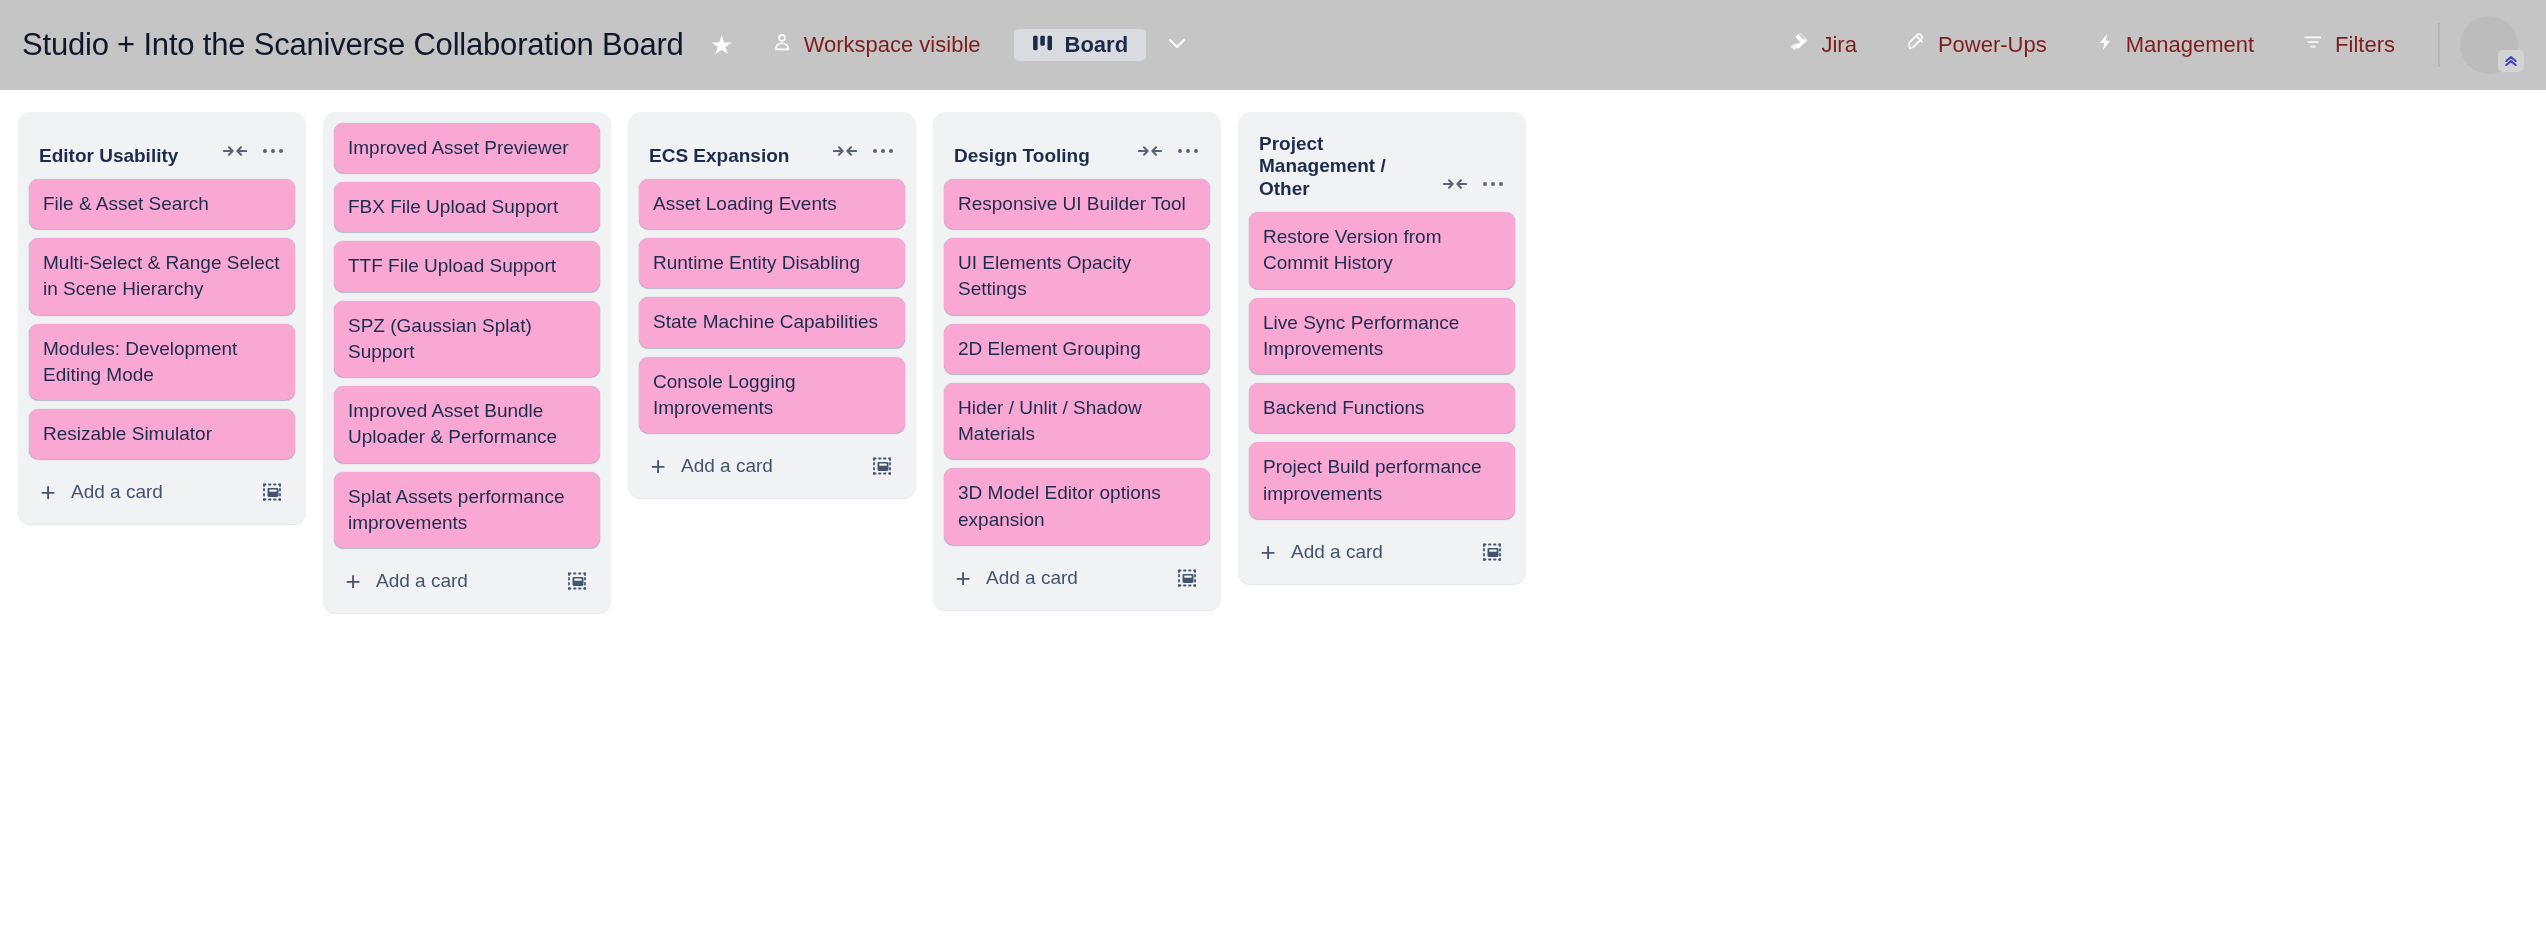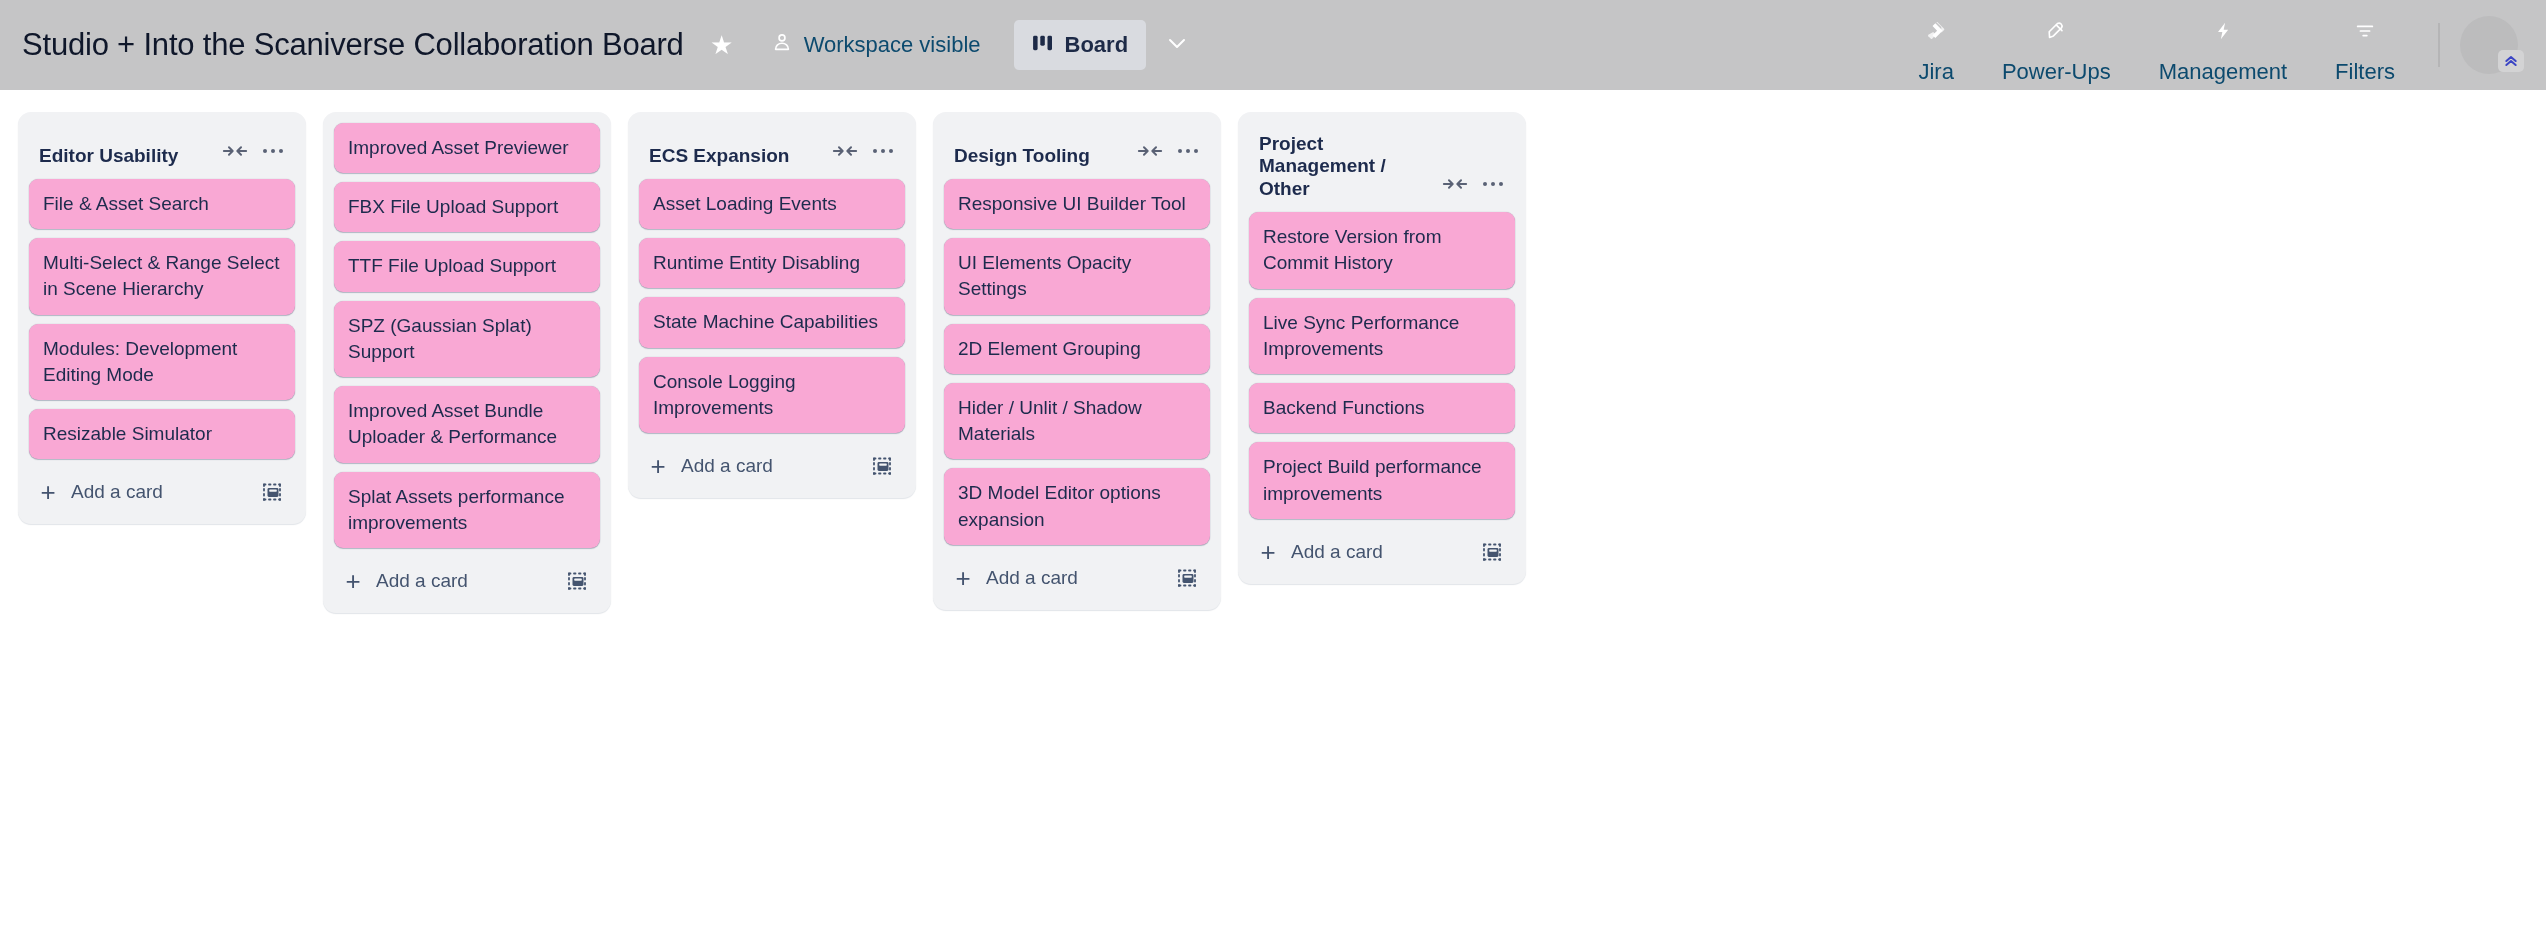--- a/index.html
+++ b/index.html
@@ -46,35 +46,35 @@
 
   .star-glyph { font-size: 26px; color: #ffffff; line-height: 1; }
 
   .tb-item {
     display: flex;
     align-items: center;
     gap: 11px;
     height: 50px;
     padding: 0 13px;
     border-radius: 5px;
-    color: #0c4a6e;
+    color: #7f1d1d;
     font-size: 22px;
     white-space: nowrap;
     flex: 0 0 auto;
   }
 
   .tb-item.visible-item { margin-left: 14px; }
 
   .tb-item.view-chip {
     background: #d9dbe0;
     color: #1d2a47;
     font-weight: bold;
     margin-left: 20px;
     padding: 0 18px;
-    height: 50px;
+    height: 32px;
   }
 
   .chev-btn {
     display: flex;
     align-items: center;
     justify-content: center;
     width: 46px;
     height: 46px;
     border-radius: 5px;
     margin-left: 8px;
@@ -83,21 +83,21 @@
 
   .tb-spacer { flex: 1 1 auto; }
 
   .tb-right {
     display: flex;
     align-items: center;
     gap: 0;
     flex: 0 0 auto;
   }
 
-  .tb-right .tb-item { margin-left: 22px; flex-direction: column; }
+  .tb-right .tb-item { margin-left: 22px; }
 
   .tb-divider {
     width: 2px;
     height: 44px;
     background: #b5b5b6;
     margin: 0 20px 0 30px;
     flex: 0 0 auto;
   }
 
   .avatar-wrap {

